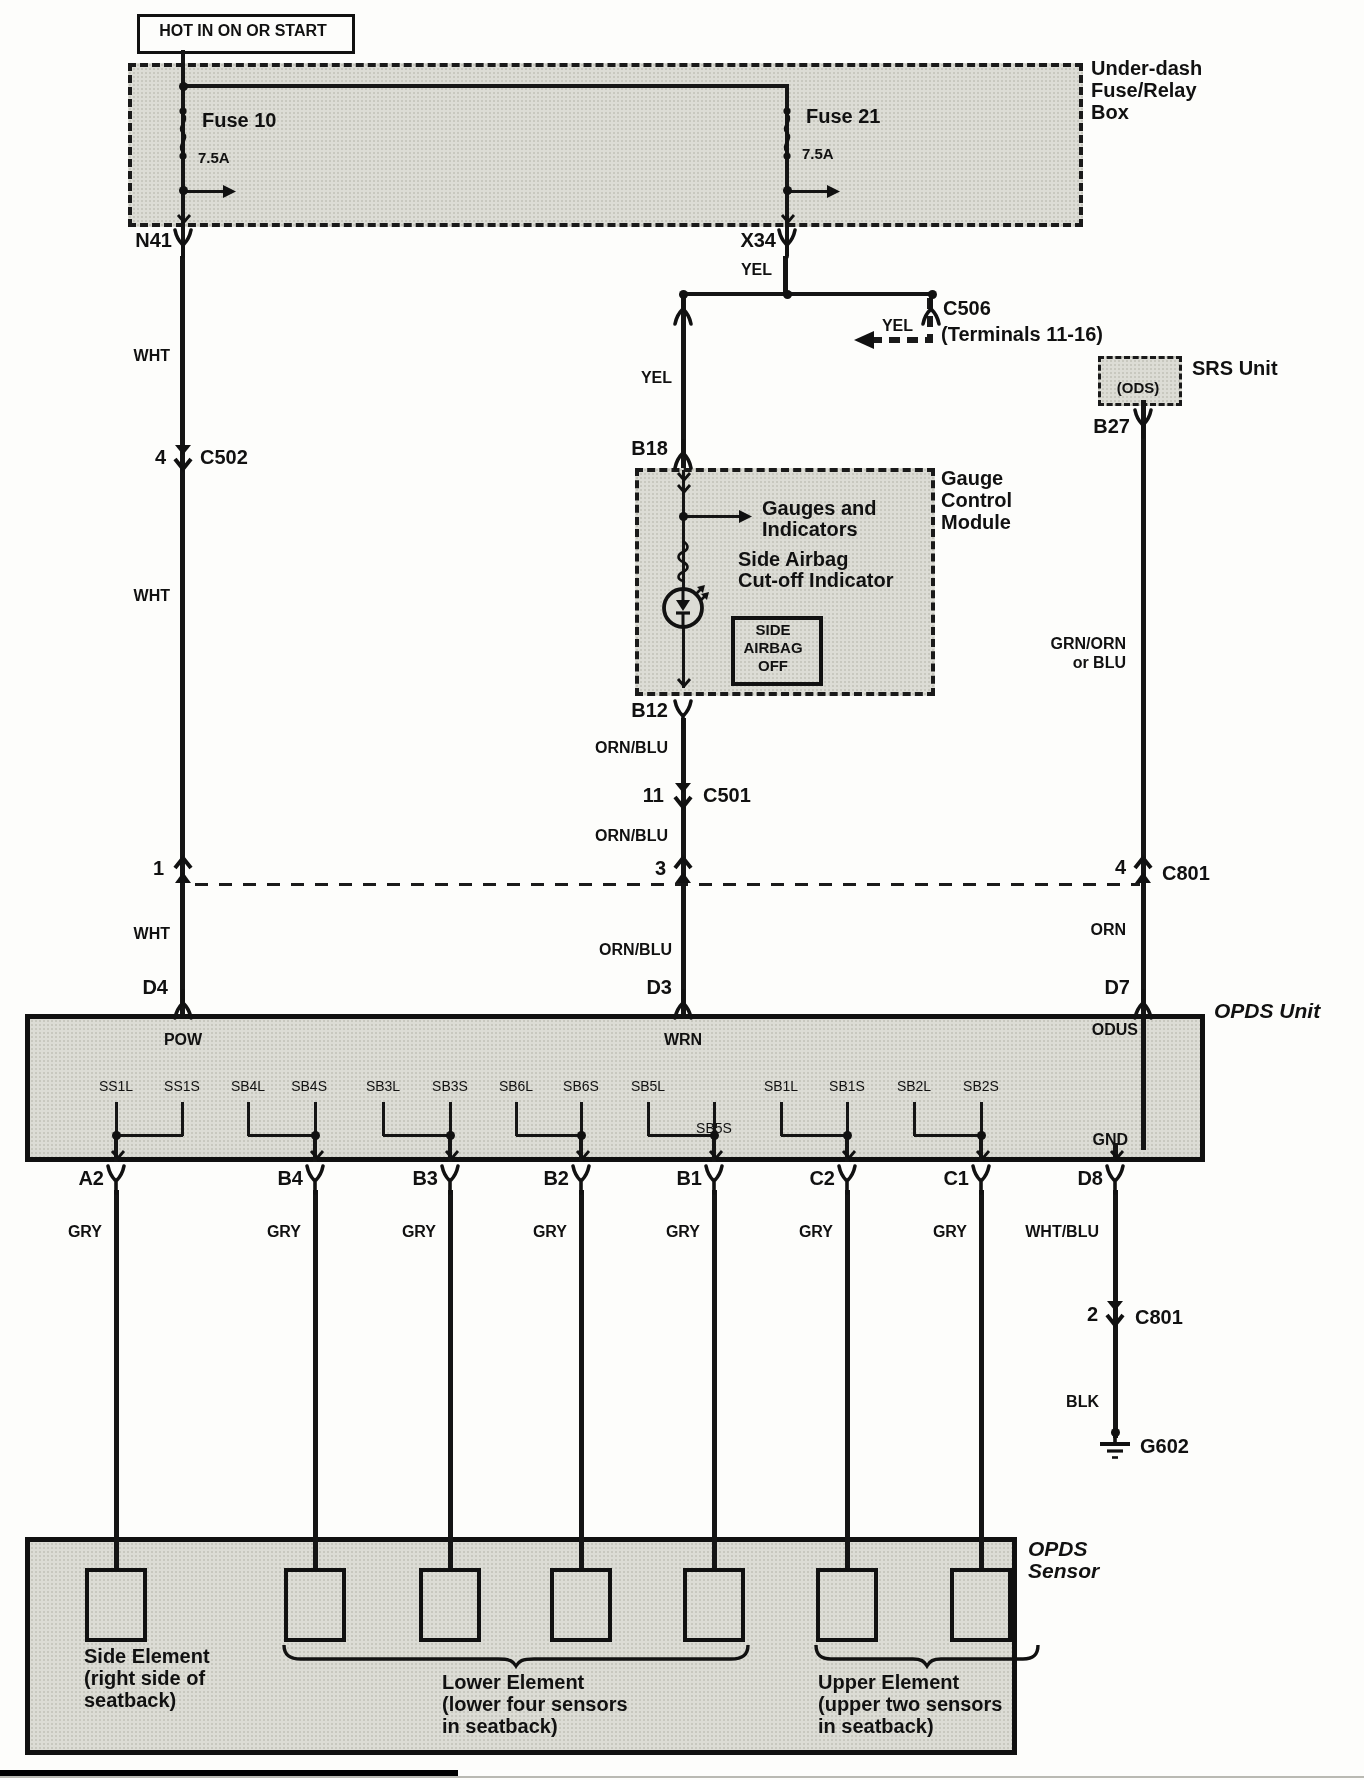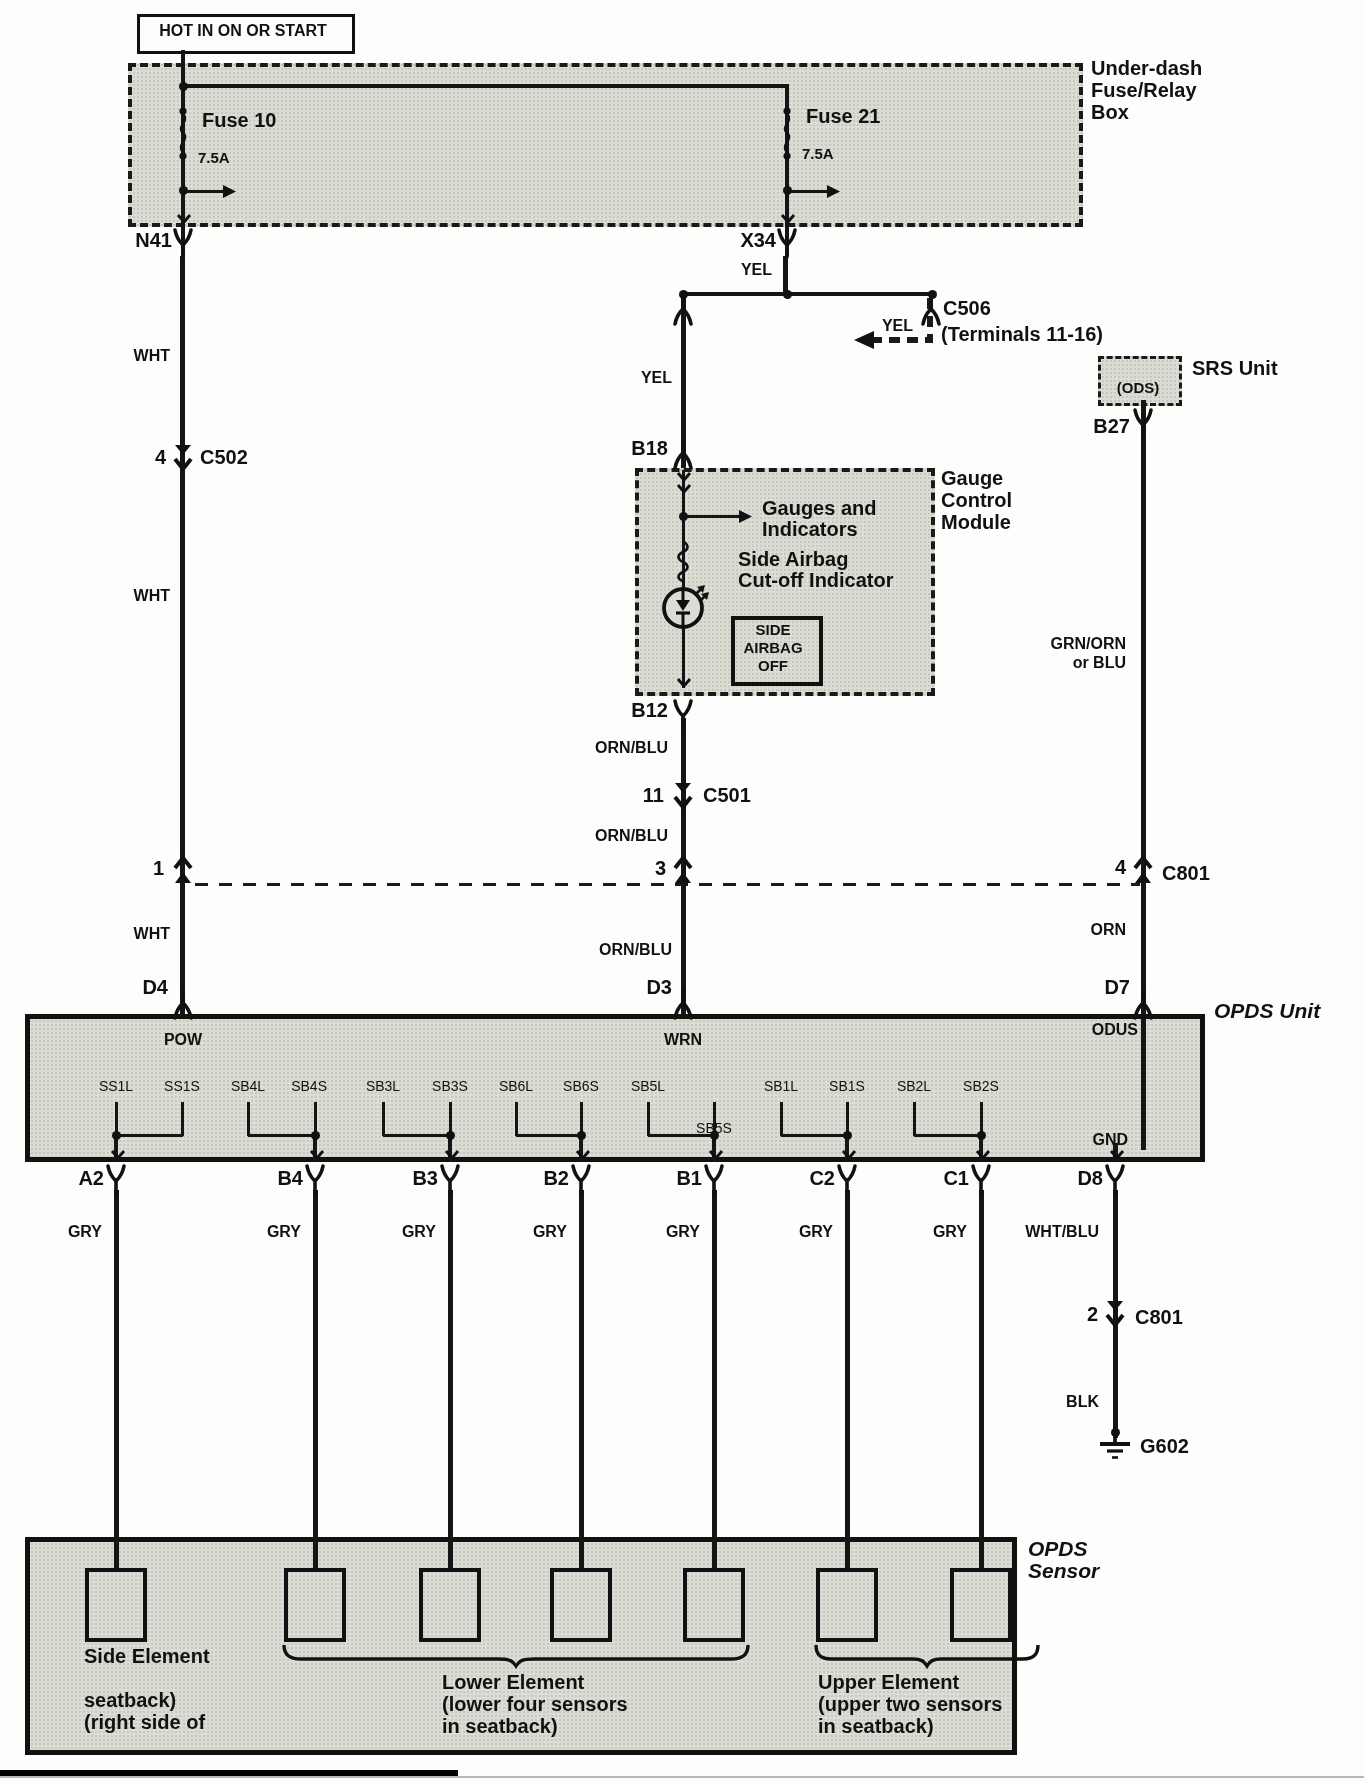--- a/index.html
+++ b/index.html
@@ -401,21 +401,21 @@
 
   <div class="lbl r" style="right:266px;top:1304px;width:30px;">2</div>
   <div class="lbl" style="left:1135px;top:1307px;">C801</div>
   <div class="lbl r md" style="right:265px;top:1394px;width:60px;">BLK</div>
   <div class="lbl" style="left:1140px;top:1436px;">G602</div>
 
   <div class="lbl lg" style="left:1028px;top:1538px;">OPDS</div>
   <div class="lbl lg" style="left:1028px;top:1560px;">Sensor</div>
 
   <div class="lbl" style="left:84px;top:1646px;">Side Element</div>
-  <div class="lbl" style="left:84px;top:1668px;margin-top:44px;">(right side of</div>
+  <div class="lbl" style="left:84px;top:1668px;">(right side of</div>
   <div class="lbl" style="left:84px;top:1690px;">seatback)</div>
 
   <div class="lbl" style="left:442px;top:1672px;">Lower Element</div>
   <div class="lbl" style="left:442px;top:1694px;">(lower four sensors</div>
   <div class="lbl" style="left:442px;top:1716px;">in seatback)</div>
 
   <div class="lbl" style="left:818px;top:1672px;">Upper Element</div>
   <div class="lbl" style="left:818px;top:1694px;">(upper two sensors</div>
   <div class="lbl" style="left:818px;top:1716px;">in seatback)</div>
 

